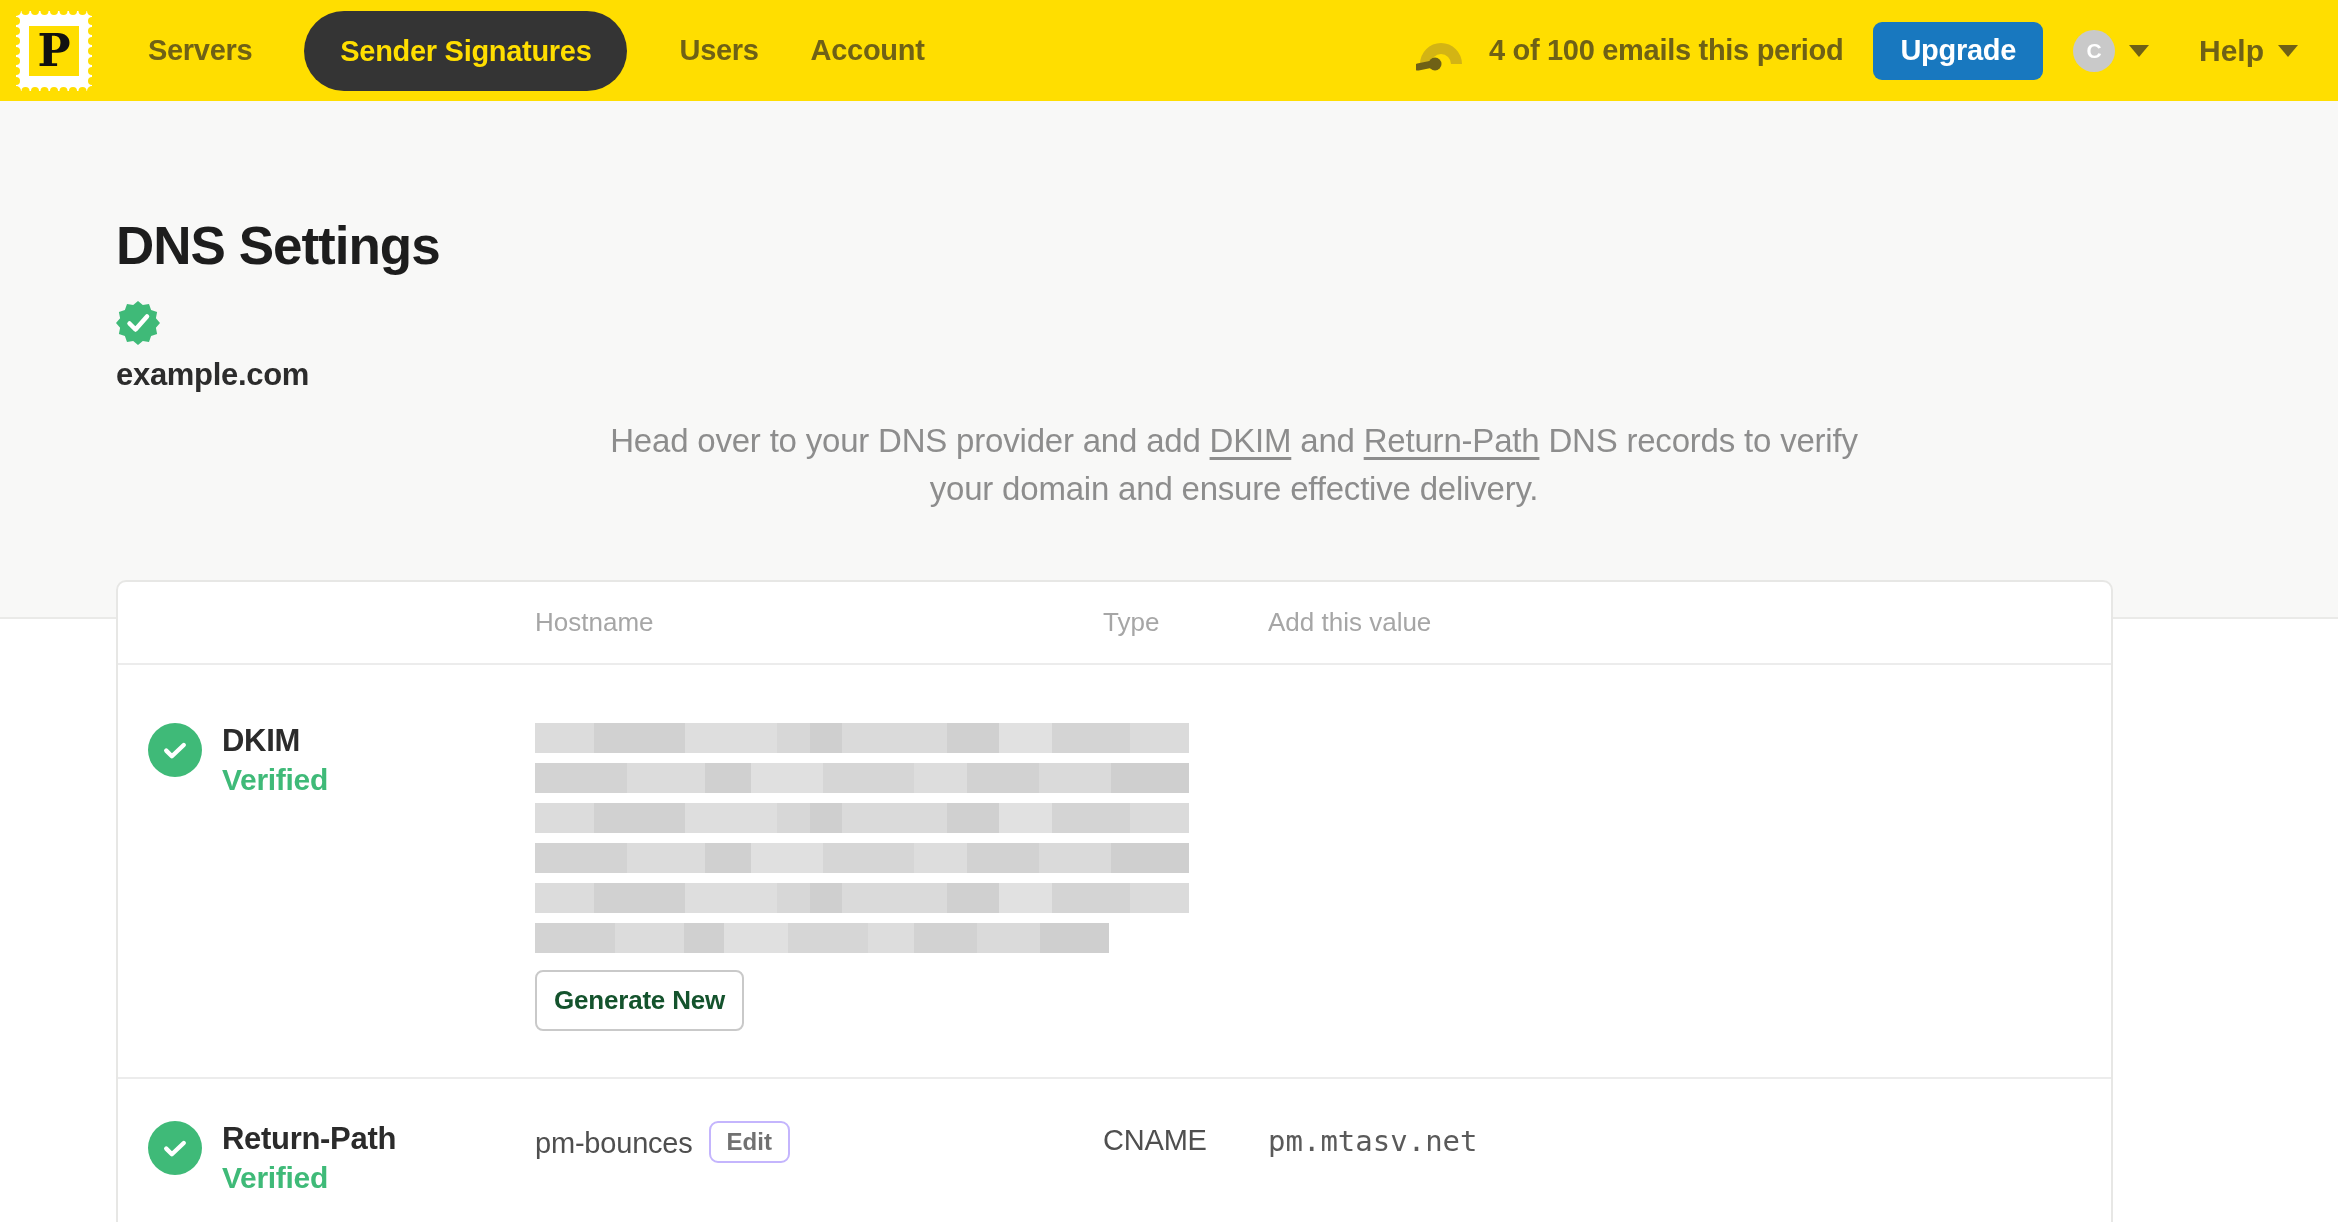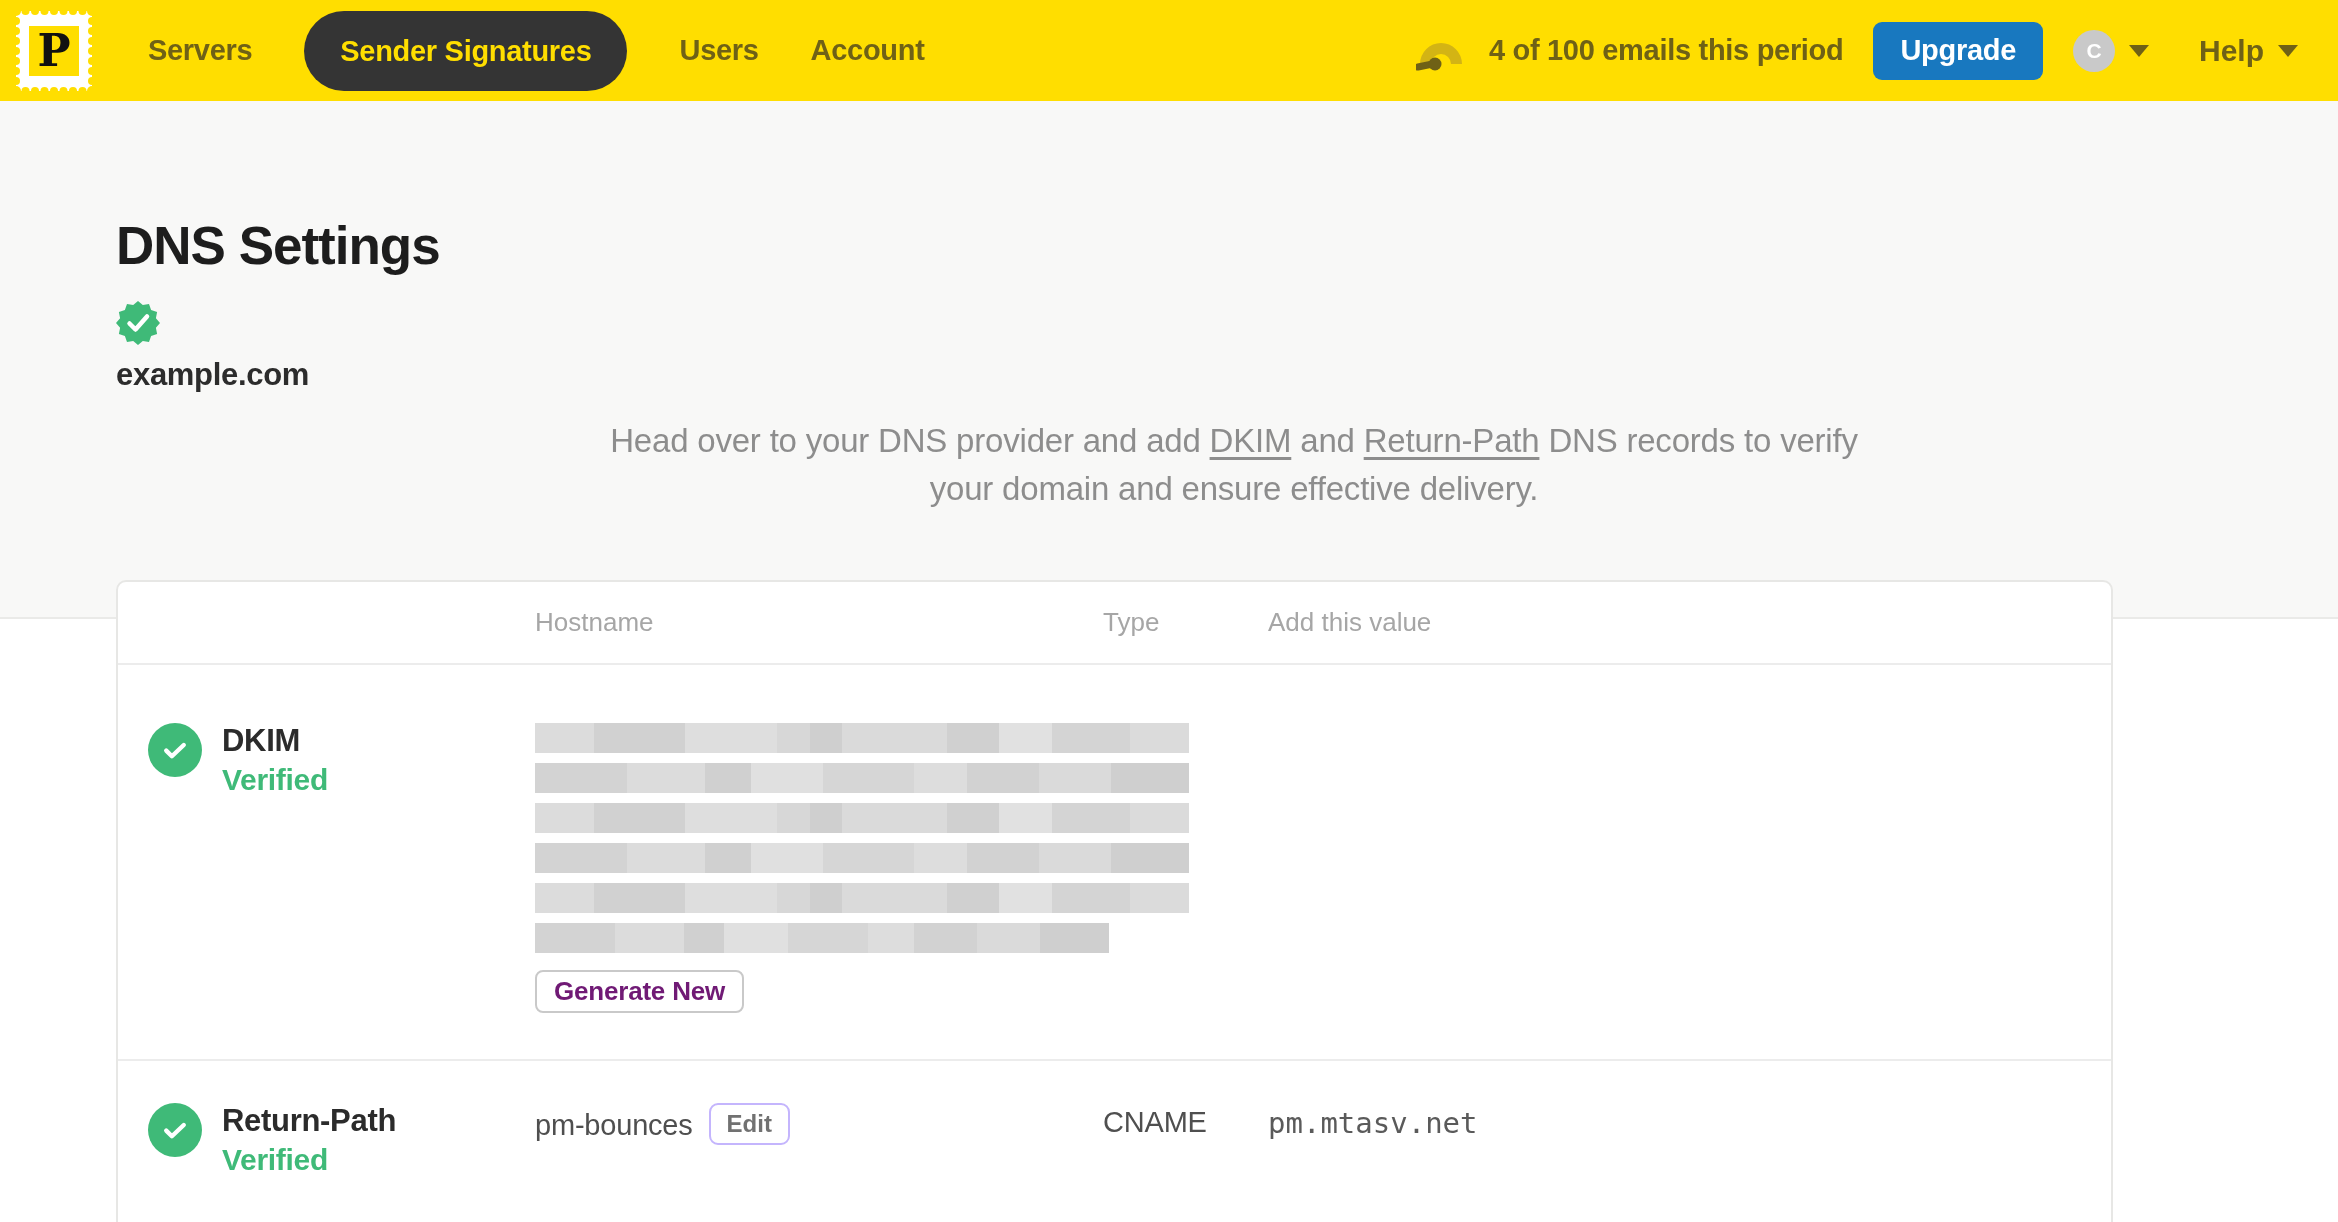--- a/index.html
+++ b/index.html
@@ -172,25 +172,25 @@
   }
   .redact-row:nth-child(even) {
     background: linear-gradient(90deg,
       #d3d3d3 0 14%, #dcdcdc 14% 26%, #d0d0d0 26% 33%, #e0e0e0 33% 44%,
       #d6d6d6 44% 58%, #dddddd 58% 66%, #d2d2d2 66% 77%, #dadada 77% 88%,
       #cfcfcf 88% 100%);
   }
   .redact-row.short { width: 574px; }
   .generate-btn {
     font-family: inherit;
-    font-size: 26px; font-weight: bold; color: #701a75;
+    font-size: 26px; font-weight: bold; color: #14532d;
     background: #ffffff;
     border: 2px solid #c9c9c9;
     border-radius: 8px;
-    padding: 4px 17px;
+    padding: 13px 17px;
     margin-top: 7px;
     cursor: pointer;
     letter-spacing: -0.2px;
   }
   .mono-value {
     font-family: "DejaVu Sans Mono", "Liberation Mono", monospace;
     font-size: 29px;
     color: #5a5a5a;
     line-height: 40px;
   }

